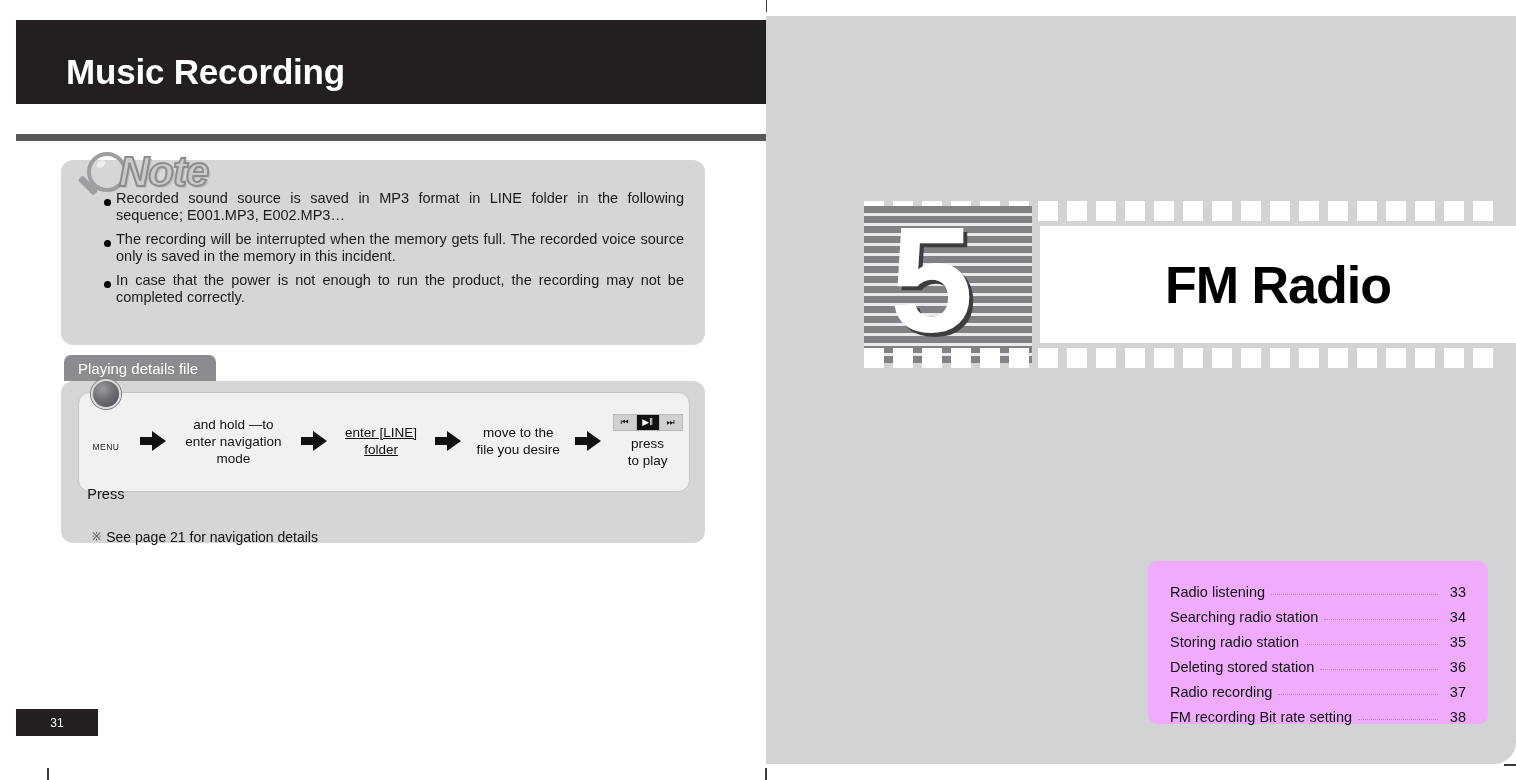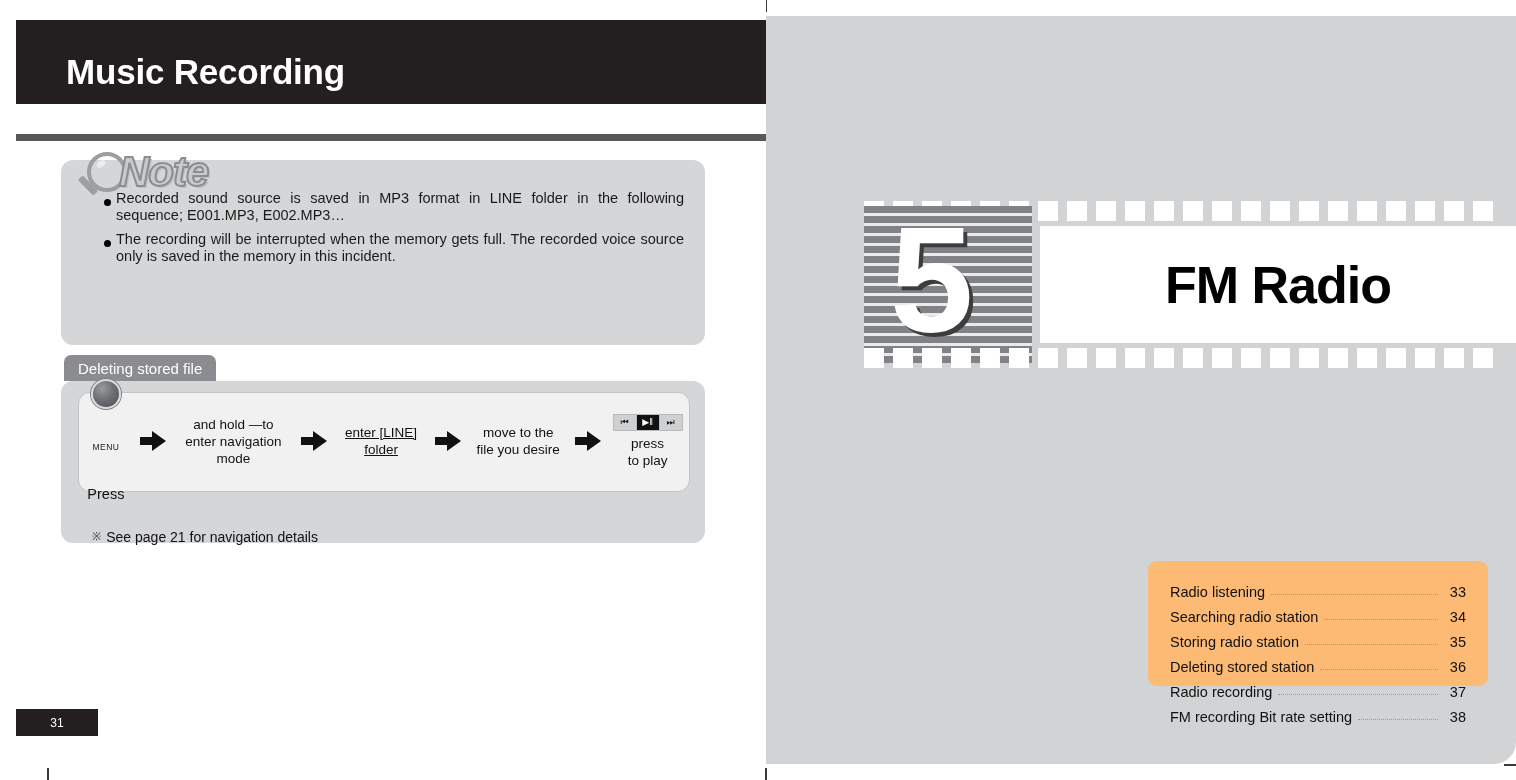--- a/index.html
+++ b/index.html
@@ -74,21 +74,21 @@
   .perf{width:20px;height:20px;background:#ffffff;flex:0 0 auto;}
 
   .num-block{position:absolute;left:0;top:5px;width:168px;height:157px;overflow:hidden;
     background:repeating-linear-gradient(to bottom,#808285 0px,#808285 7px,#e9eaeb 7px,#e9eaeb 10px);}
   .num-block .glyph{position:absolute;left:26px;top:-6px;font-size:150px;font-weight:bold;color:#ffffff;
     line-height:160px;text-shadow:4px 4px 0 #3d3d3f;font-family:"Liberation Sans",sans-serif;}
   .title-block{position:absolute;left:176px;top:25px;width:476px;height:117px;background:#ffffff;
     display:flex;align-items:center;justify-content:center;}
   .title-block .t{font-size:52px;font-weight:bold;color:#000;letter-spacing:-1px;}
 
-  .toc{position:absolute;left:382px;top:545px;width:340px;height:125px;background:#fdba74;border-radius:9px;padding:14px 22px 0 22px;box-sizing:border-box;}
+  .toc{position:absolute;left:382px;top:545px;width:340px;height:163px;background:#f0abfc;border-radius:9px;padding:14px 22px 0 22px;box-sizing:border-box;}
   .toc-row{display:flex;align-items:flex-end;font-size:14.5px;color:#111;height:25px;}
   .toc-label{white-space:nowrap;}
   .toc-dots{flex:1;border-bottom:1.5px dotted #9a9b9e;margin:0 6px 5px 6px;height:1px;}
   .toc-page{width:22px;text-align:right;}
 </style>
 </head>
 <body>
 
 <div class="page">
 
@@ -116,23 +116,27 @@
 
     <div class="note-list">
       <div class="note-item">
         <span class="dot"></span>
         <span>Recorded sound source is saved in MP3 format in LINE folder in the following sequence; E001.MP3, E002.MP3…</span>
       </div>
       <div class="note-item">
         <span class="dot"></span>
         <span>The recording will be interrupted when the memory gets full. The recorded voice source only is saved in the memory in this incident.</span>
       </div>
-    </div>
-
-    <div class="tab">Deleting stored file</div>
+      <div class="note-item">
+        <span class="dot"></span>
+        <span>In case that the power is not enough to run the product, the recording may not be completed correctly.</span>
+      </div>
+    </div>
+
+    <div class="tab">Playing details file</div>
     <div class="play-panel"></div>
     <div class="flow-box"></div>
 
     <div class="flow">
 
       <div class="step" style="width:58px;gap:29px;">
         <div class="menu-btn"></div>
         <div class="menu-lbl">MENU</div>
         <div class="press-lbl">Press</div>
       </div>

